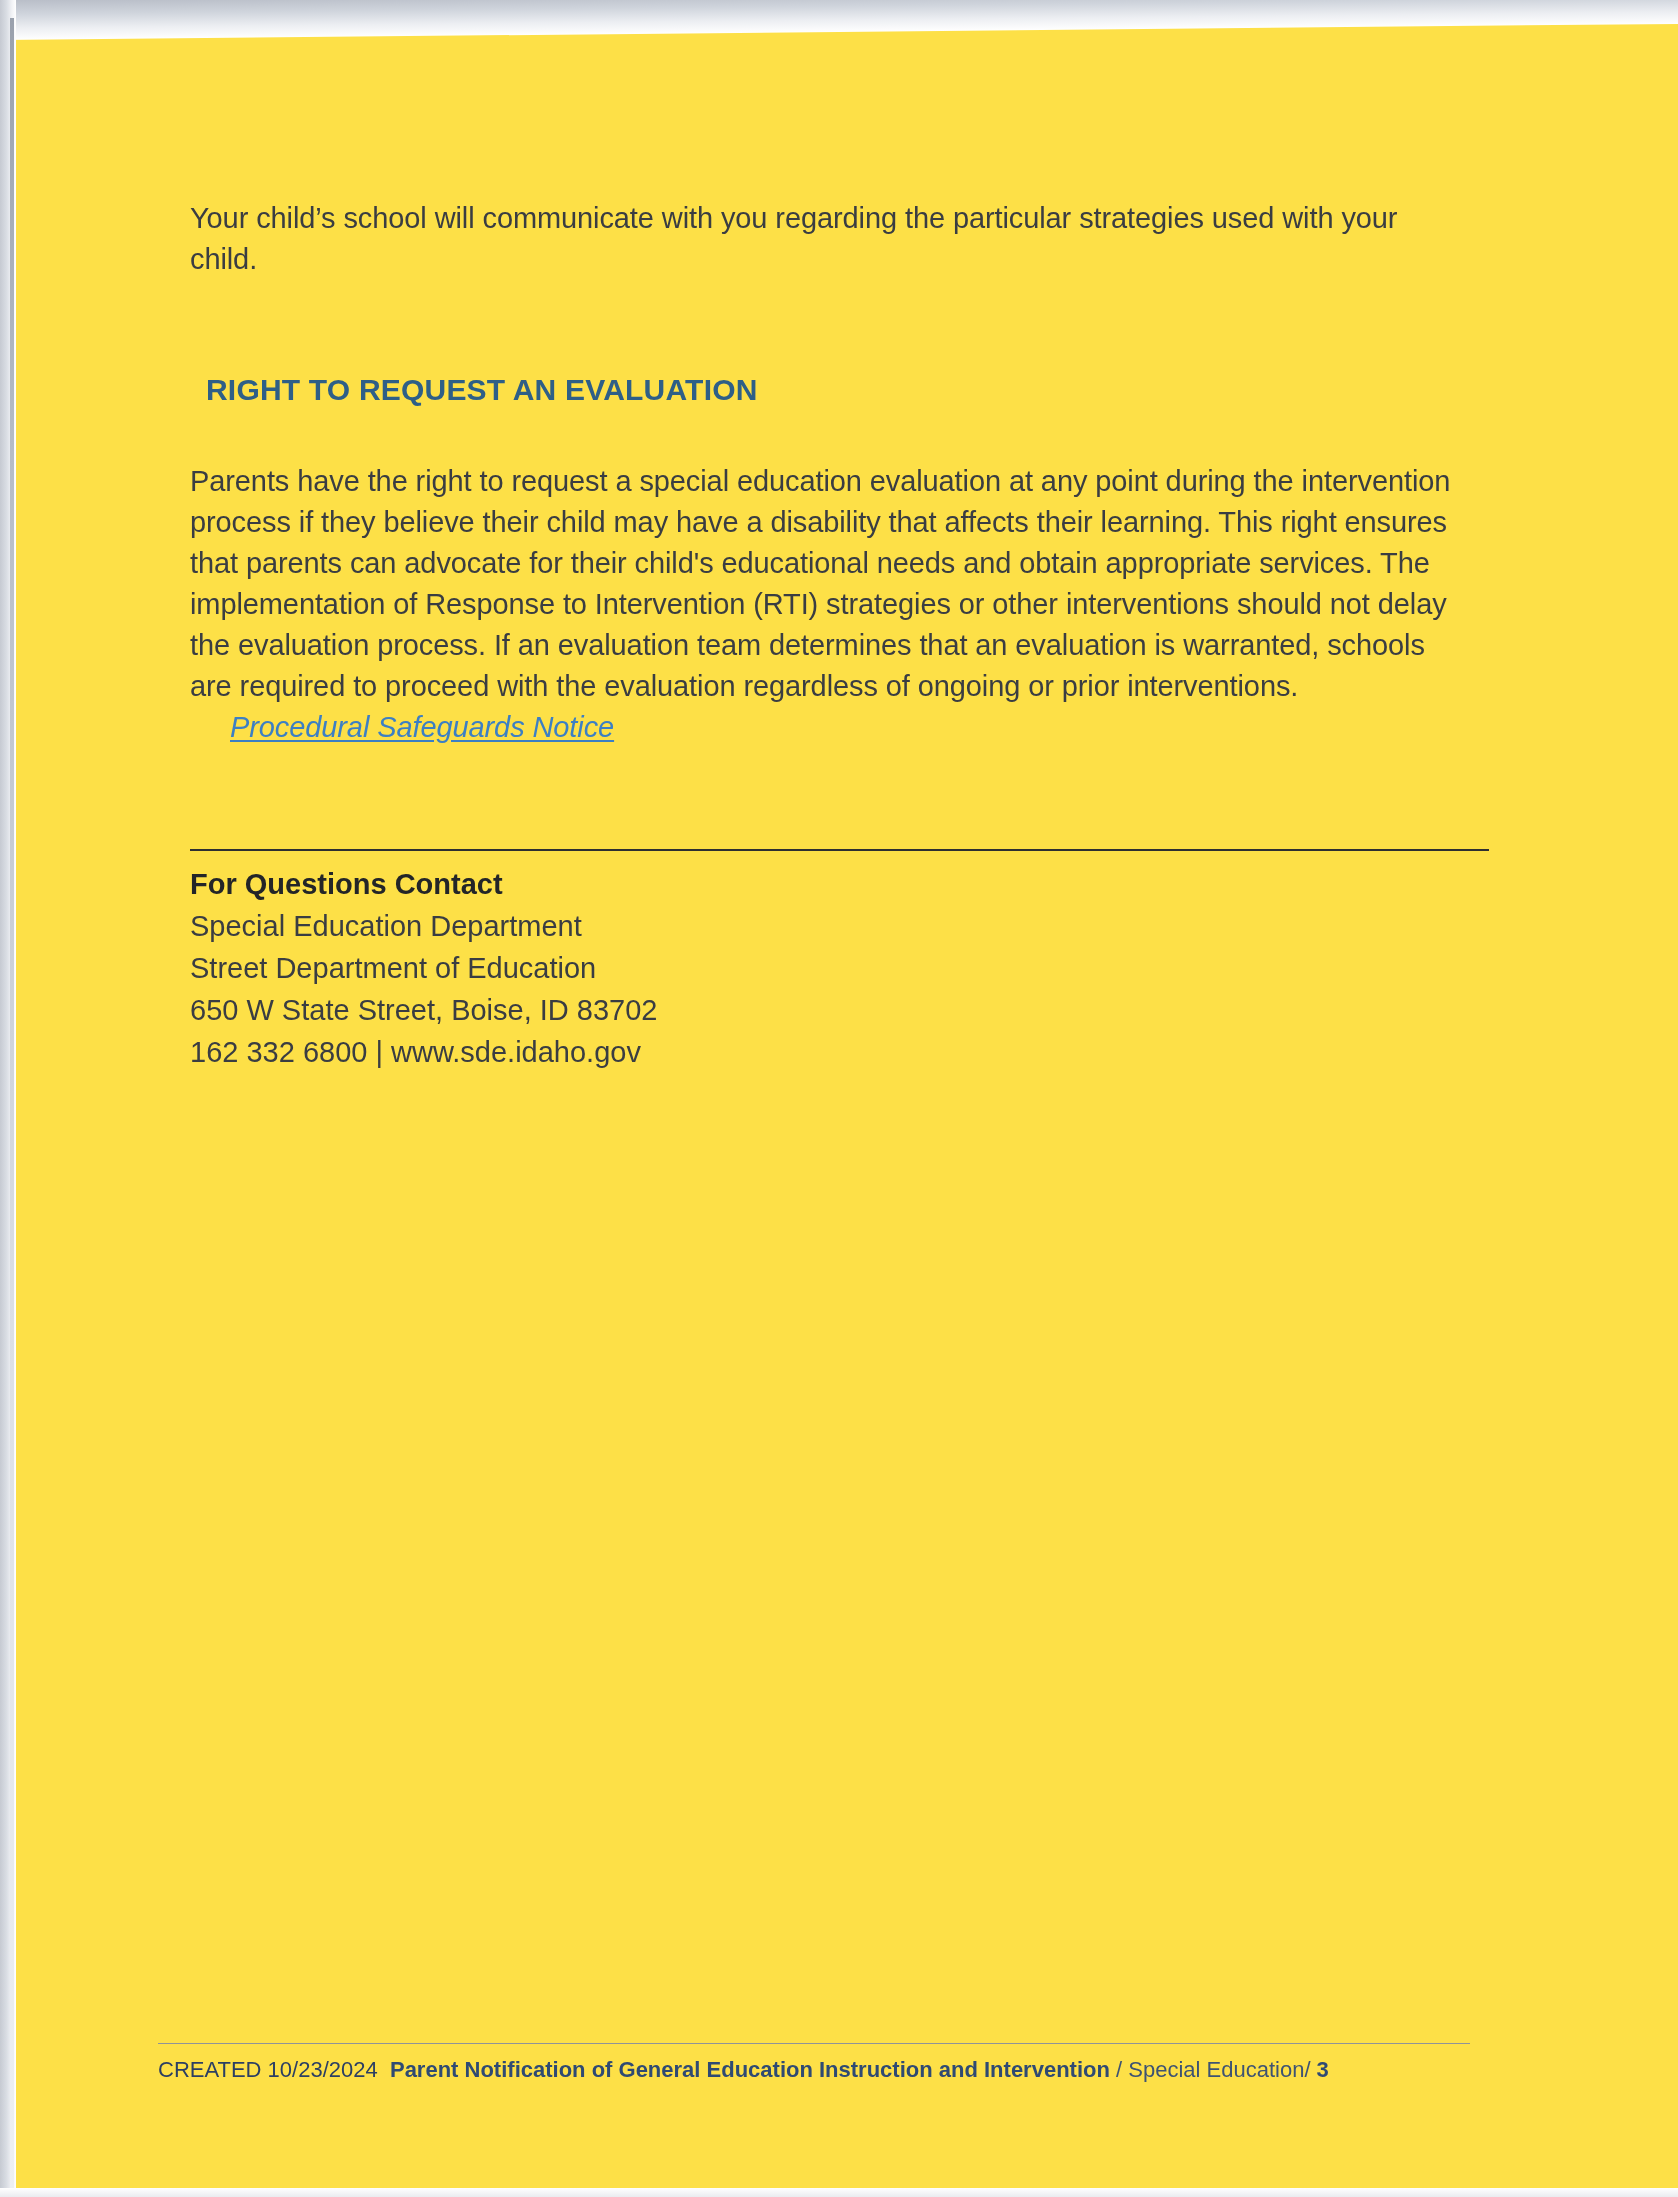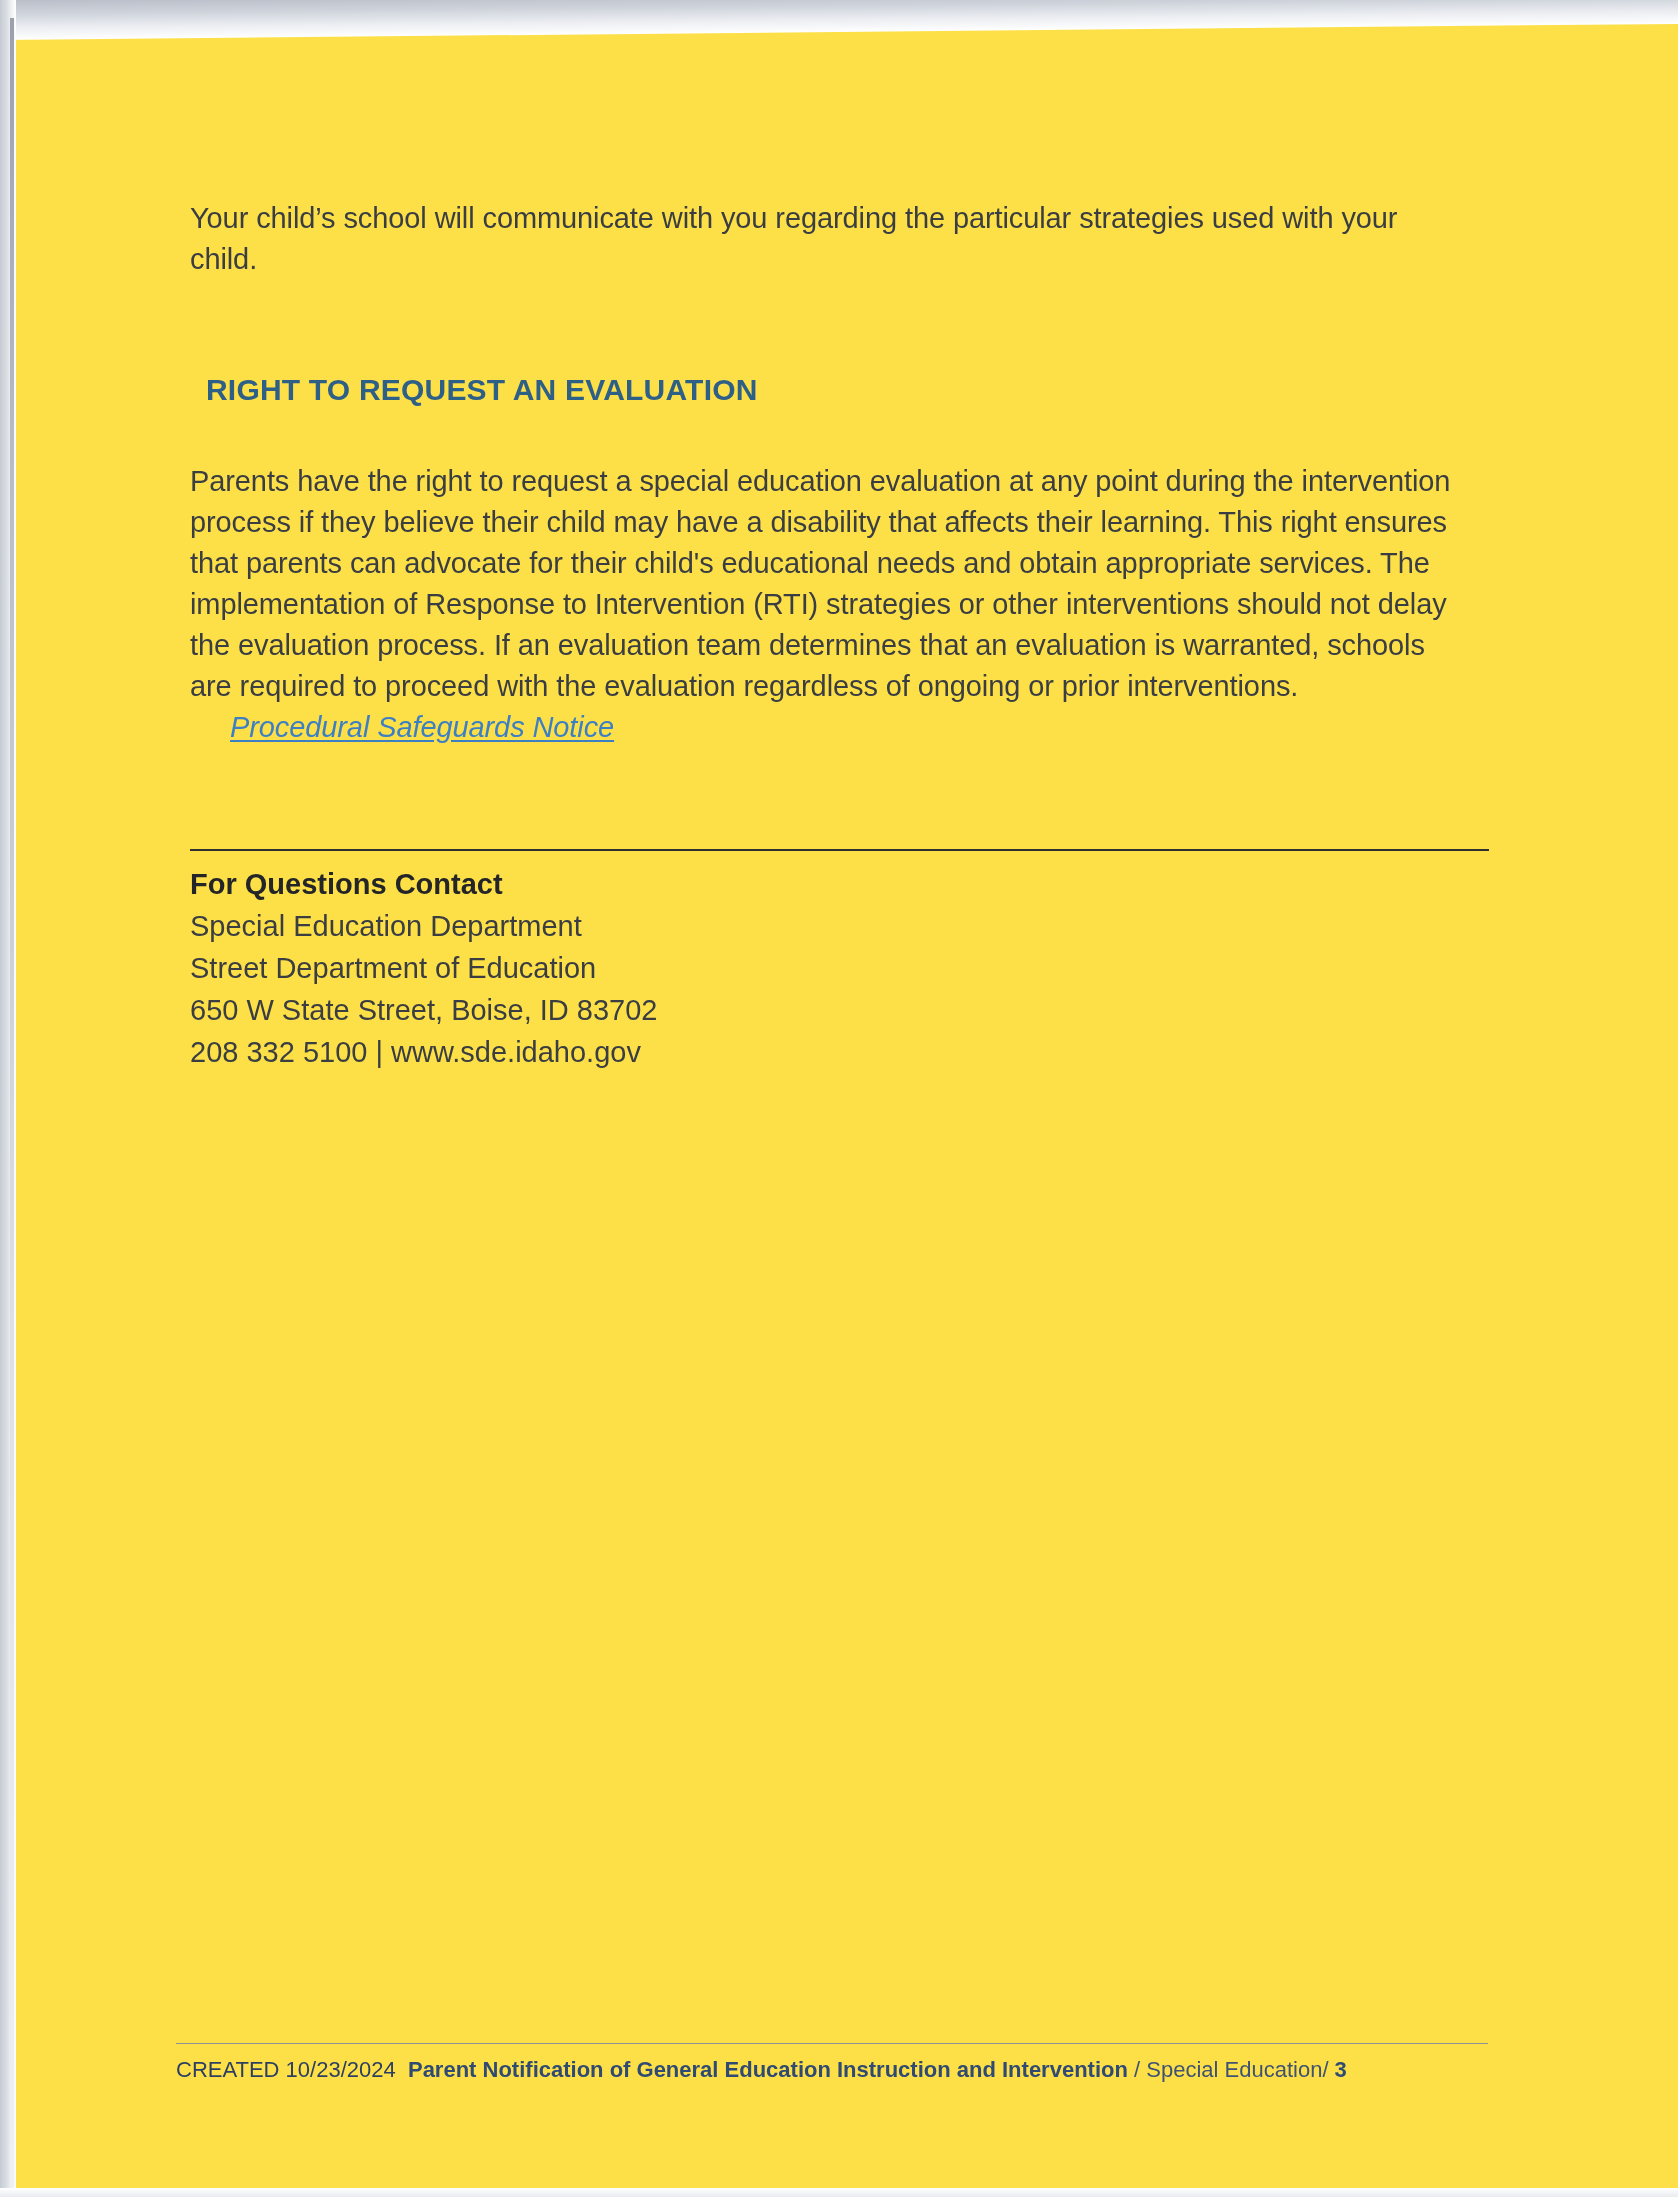--- a/index.html
+++ b/index.html
@@ -145,21 +145,21 @@
   }
 
   .contact-line.bold {
     font-weight: bold;
     color: #232528;
   }
 
   
   .footer {
     position: absolute;
-    left: 176px;
+    left: 158px;
     top: 2043px;
     width: 1312px;
   }
 
   .footer-rule {
     width: 1312px;
     height: 0;
     border-top: 1px solid #8f9399;
     margin-bottom: 11px;
   }
@@ -215,21 +215,21 @@
       <p class="para body-para"><span>Parents have the right to request a special education evaluation at any point during the intervention process if they believe their child may have a disability that affects their learning. This right ensures that parents can advocate for their child's educational needs and obtain appropriate services. The implementation of Response to Intervention (RTI) strategies or other interventions should not delay the evaluation process. If an evaluation team determines that an evaluation is warranted, schools are required to proceed with the evaluation regardless of ongoing or prior interventions. </span><a class="inline-link" href="#">Procedural Safeguards Notice</a></p>
 
     </div>
 
     <div class="contact-block">
       <div class="contact-rule"></div>
       <p class="contact-line bold">For Questions Contact</p>
       <p class="contact-line">Special Education Department</p>
       <p class="contact-line">Street Department of Education</p>
       <p class="contact-line">650 W State Street, Boise, ID 83702</p>
-      <p class="contact-line">208 332 5100 | www.sde.idaho.gov</p>
+      <p class="contact-line">162 332 6800 | www.sde.idaho.gov</p>
     </div>
 
     <div class="footer">
       <div class="footer-rule"></div>
       <div class="footer-text"><span class="footer-created">CREATED 10/23/2024</span>&nbsp;&nbsp;<span class="footer-title">Parent Notification of General Education Instruction and Intervention</span>&nbsp;<span class="footer-sep">/</span>&nbsp;<span class="footer-dept">Special Education/</span><span class="footer-pagenum">3</span></div>
     </div>
 
   </div>
 </div>
 

